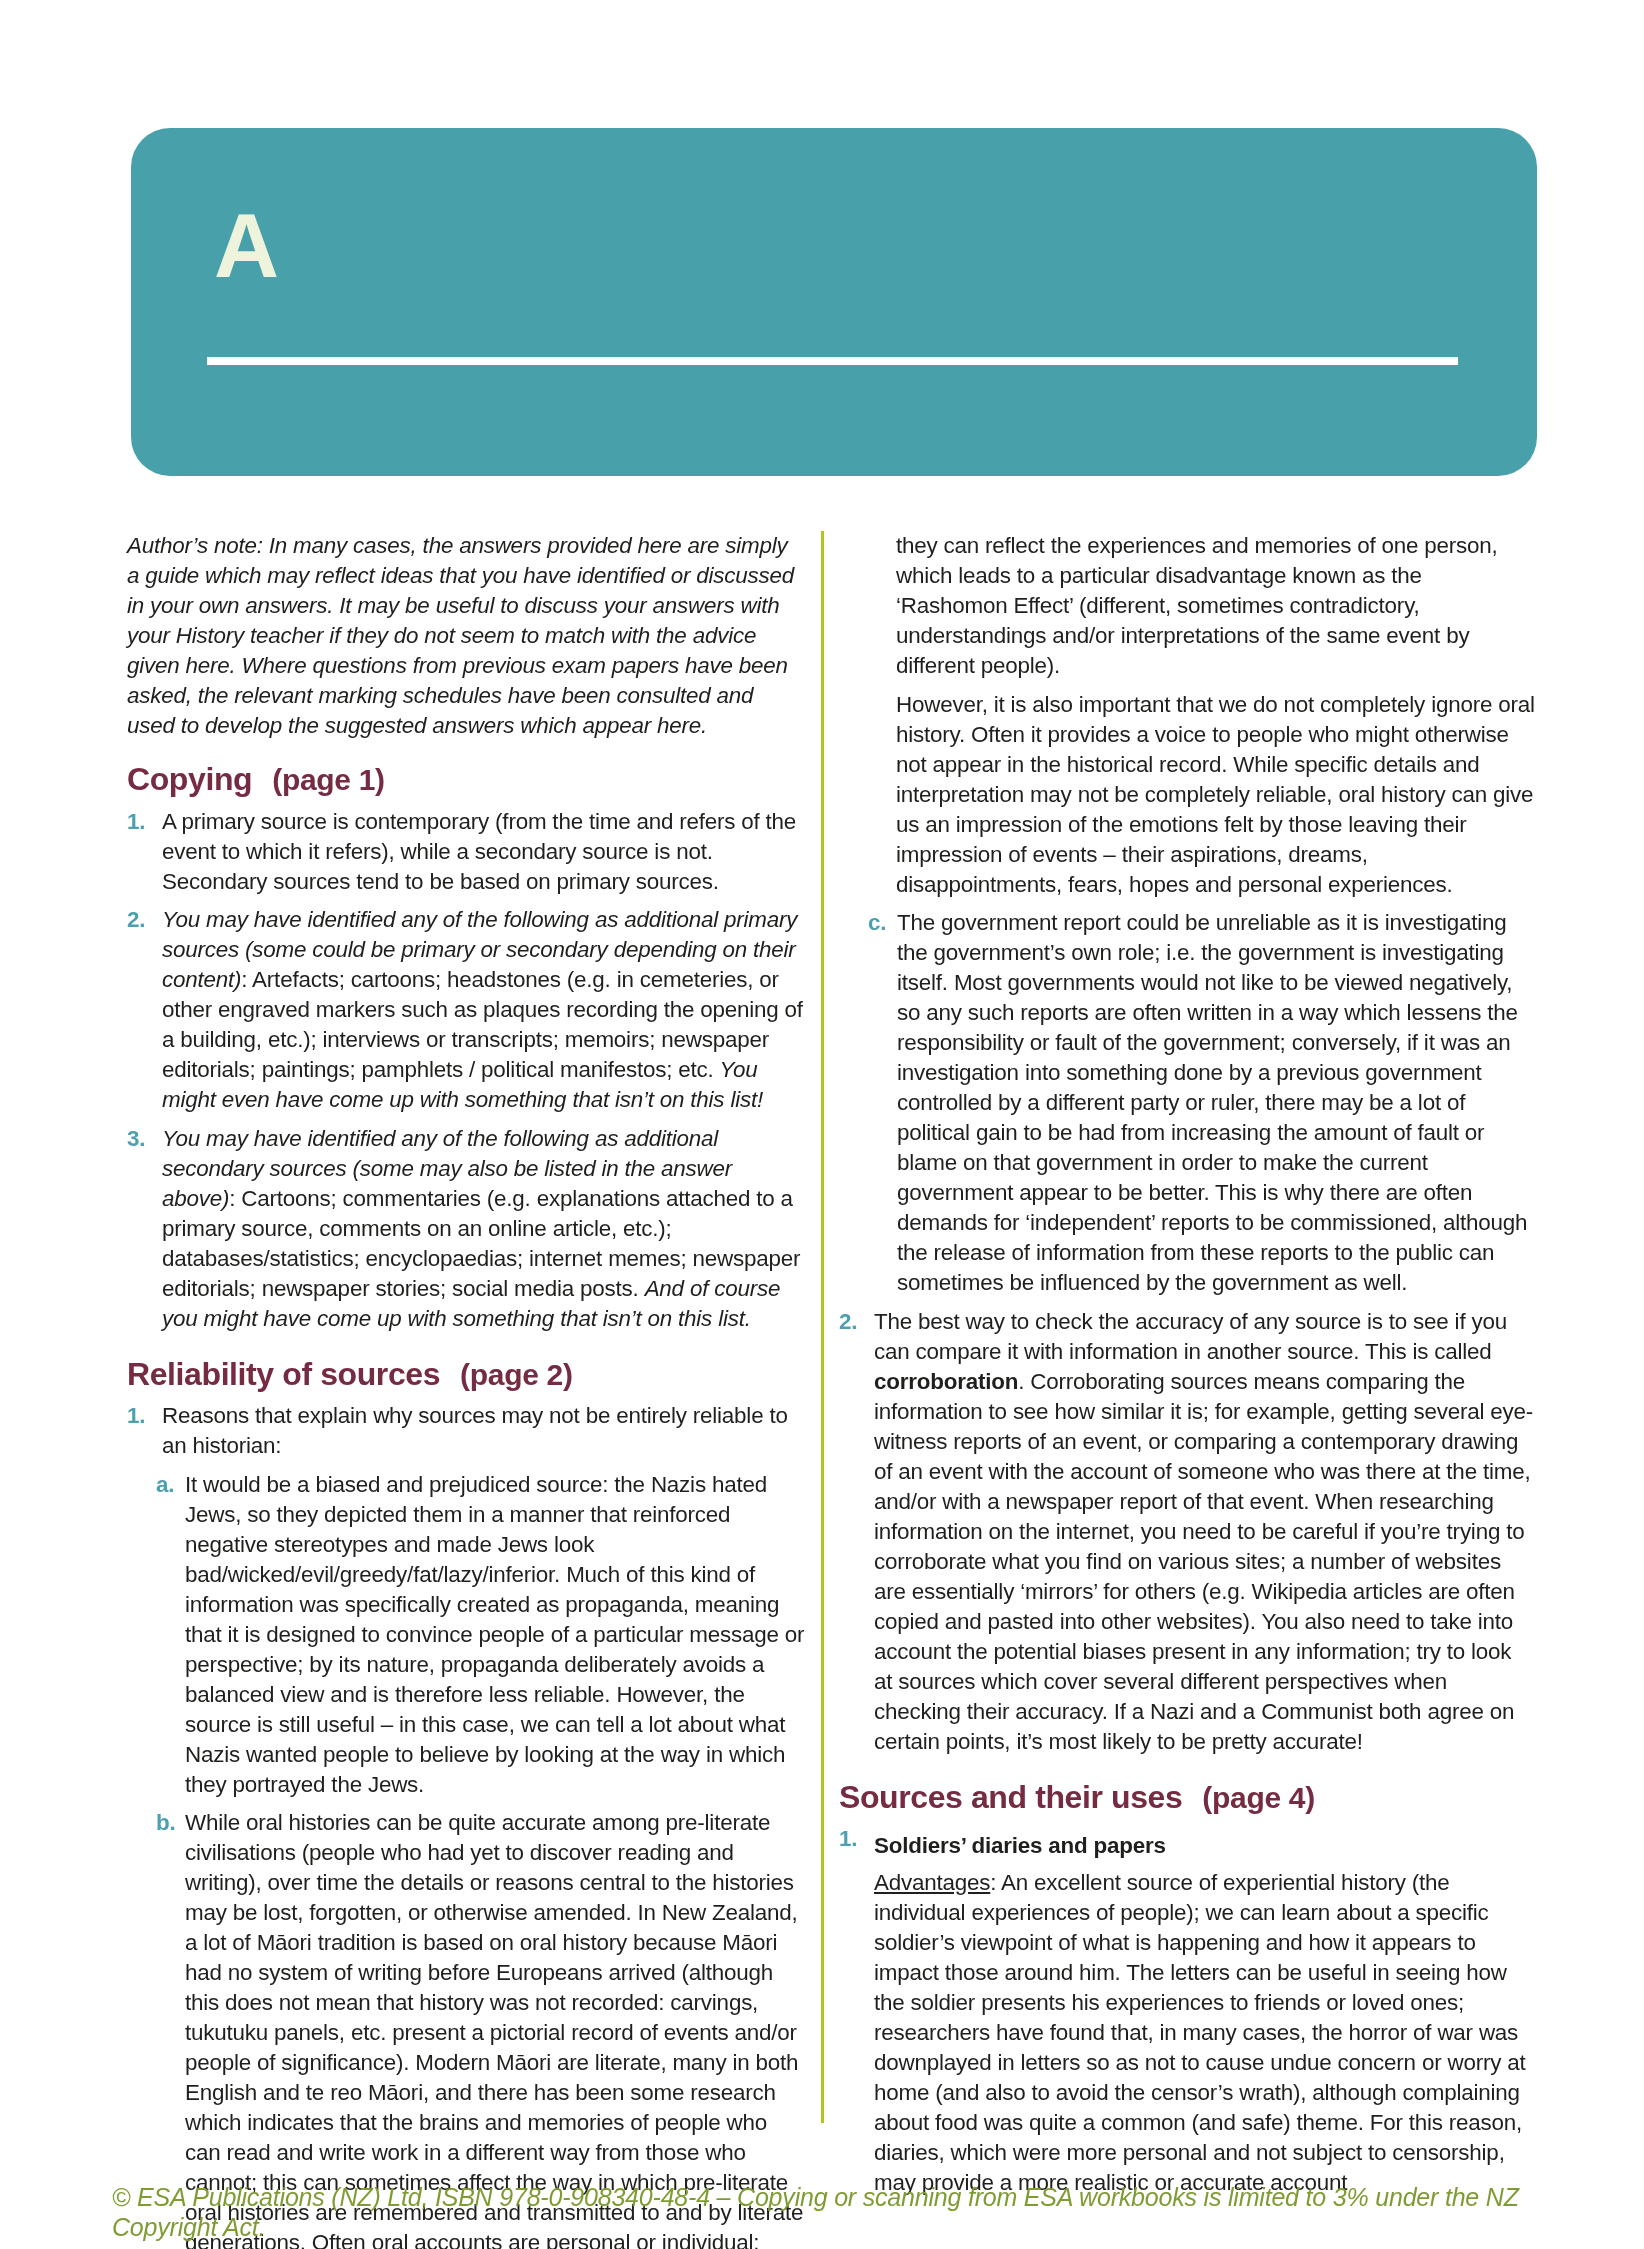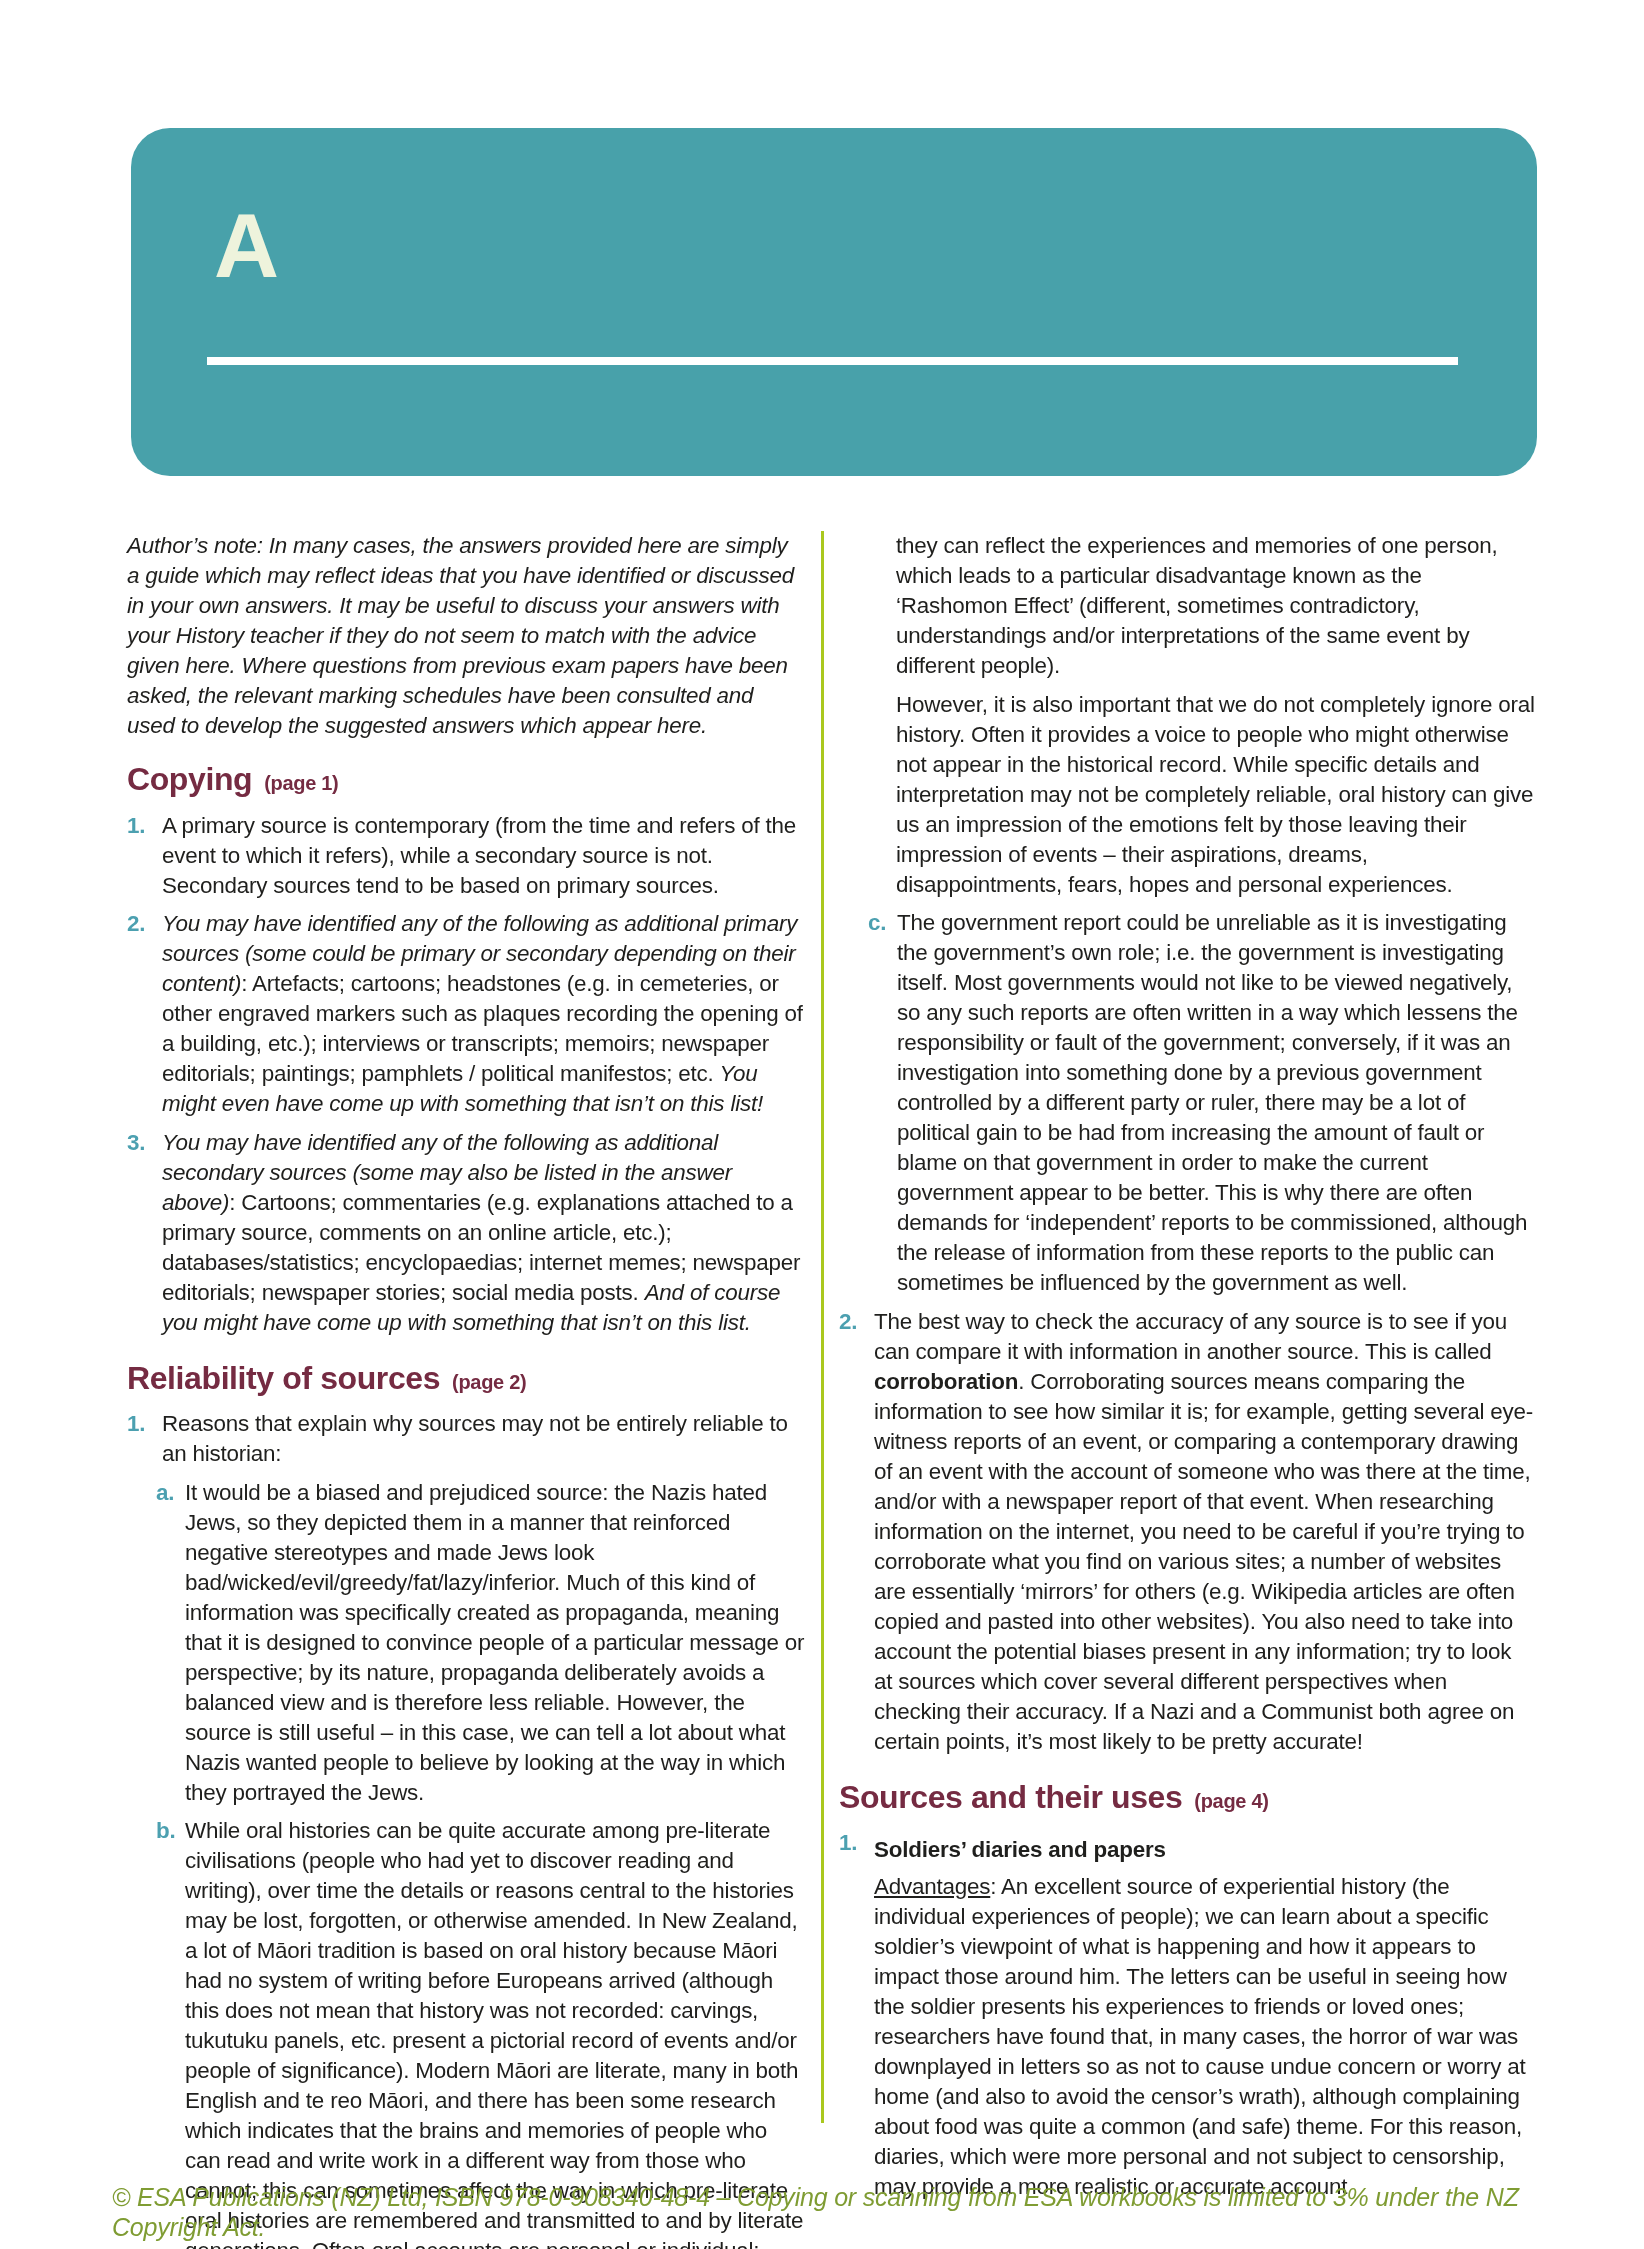--- a/index.html
+++ b/index.html
@@ -42,21 +42,21 @@
   p{margin:0;}
   .para{margin:0 0 8.5px 0;}
   .i{font-style:italic;}
   .b{font-weight:bold;}
   .u{text-decoration:underline;}
   .r{font-style:normal;}
   h2{
     margin:22px 0 8.5px 0;color:var(--maroon);font-size:32px;line-height:37px;
     font-weight:bold;letter-spacing:-0.4px;
   }
-  h2 .pg{font-size:20px;margin-left:12px;letter-spacing:-0.3px;}
+  h2 .pg{font-size:30px;margin-left:20px;letter-spacing:-0.3px;}
   h2.first{margin-top:20px;}
   .li{display:flex;margin:0 0 8.5px 0;}
   .li .num{flex:0 0 35px;color:var(--marker);font-weight:bold;}
   .li .body{flex:1;}
   .sub{display:flex;margin:8.5px 0 8.5px 29px;}
   .sub .num{flex:0 0 29px;color:var(--marker);font-weight:bold;}
   .sub .body{flex:1;}
   .cont{margin-left:57px;margin-bottom:8.5px;}
   .subhead{font-weight:bold;margin:6.8px 0 6.8px 0;}
   

